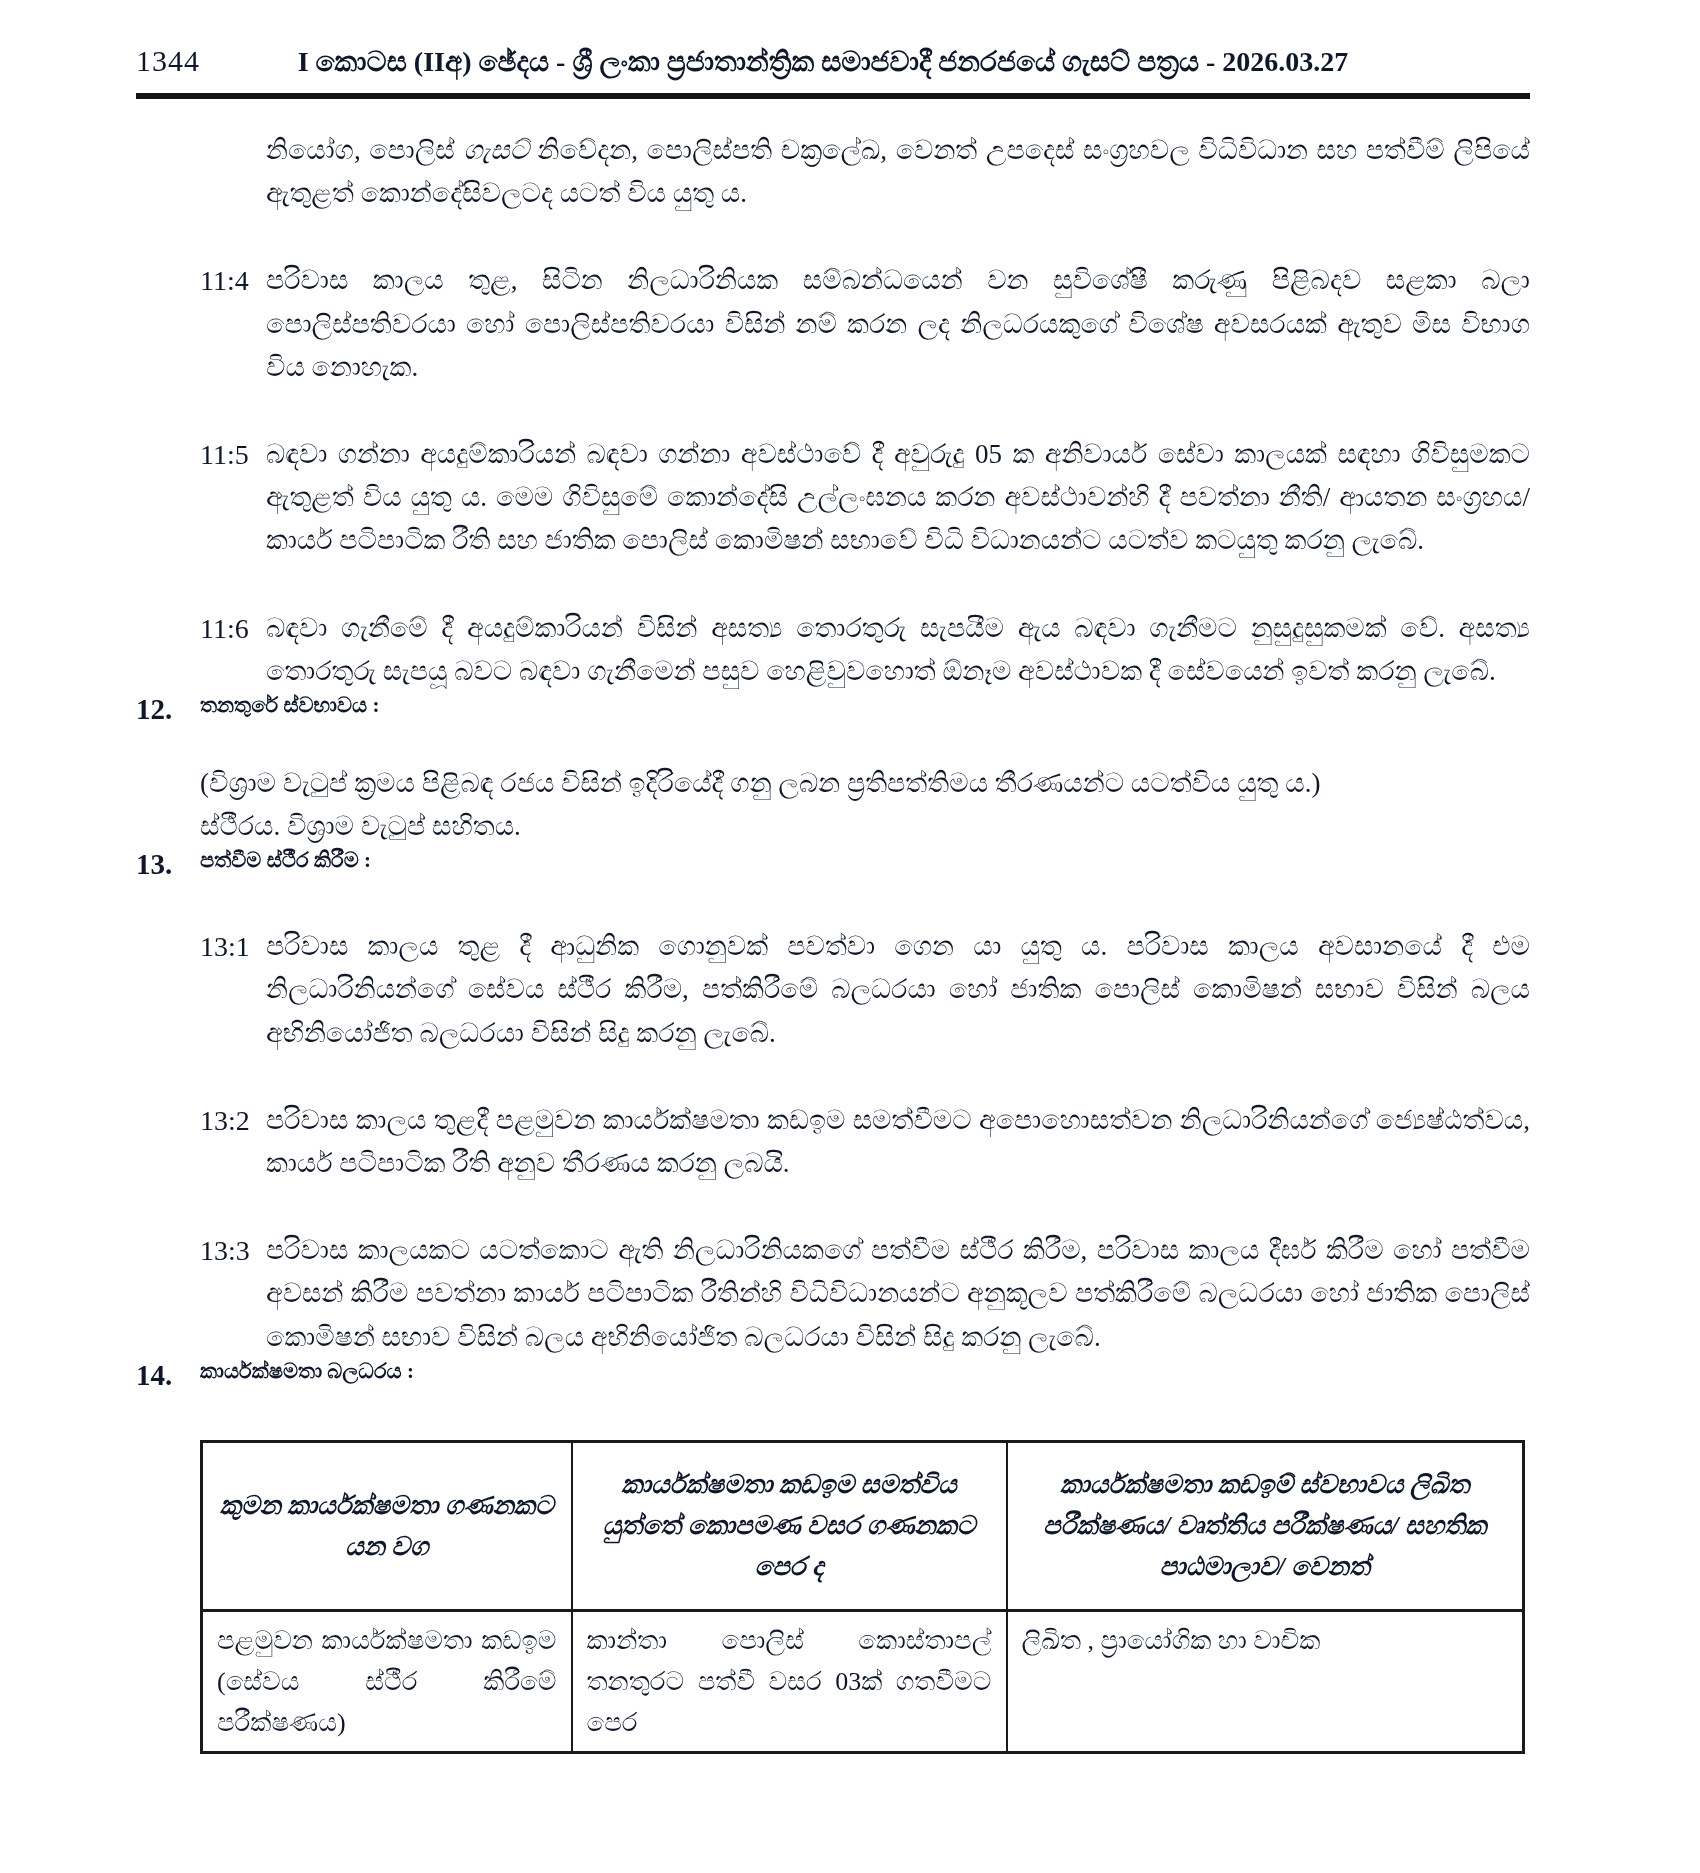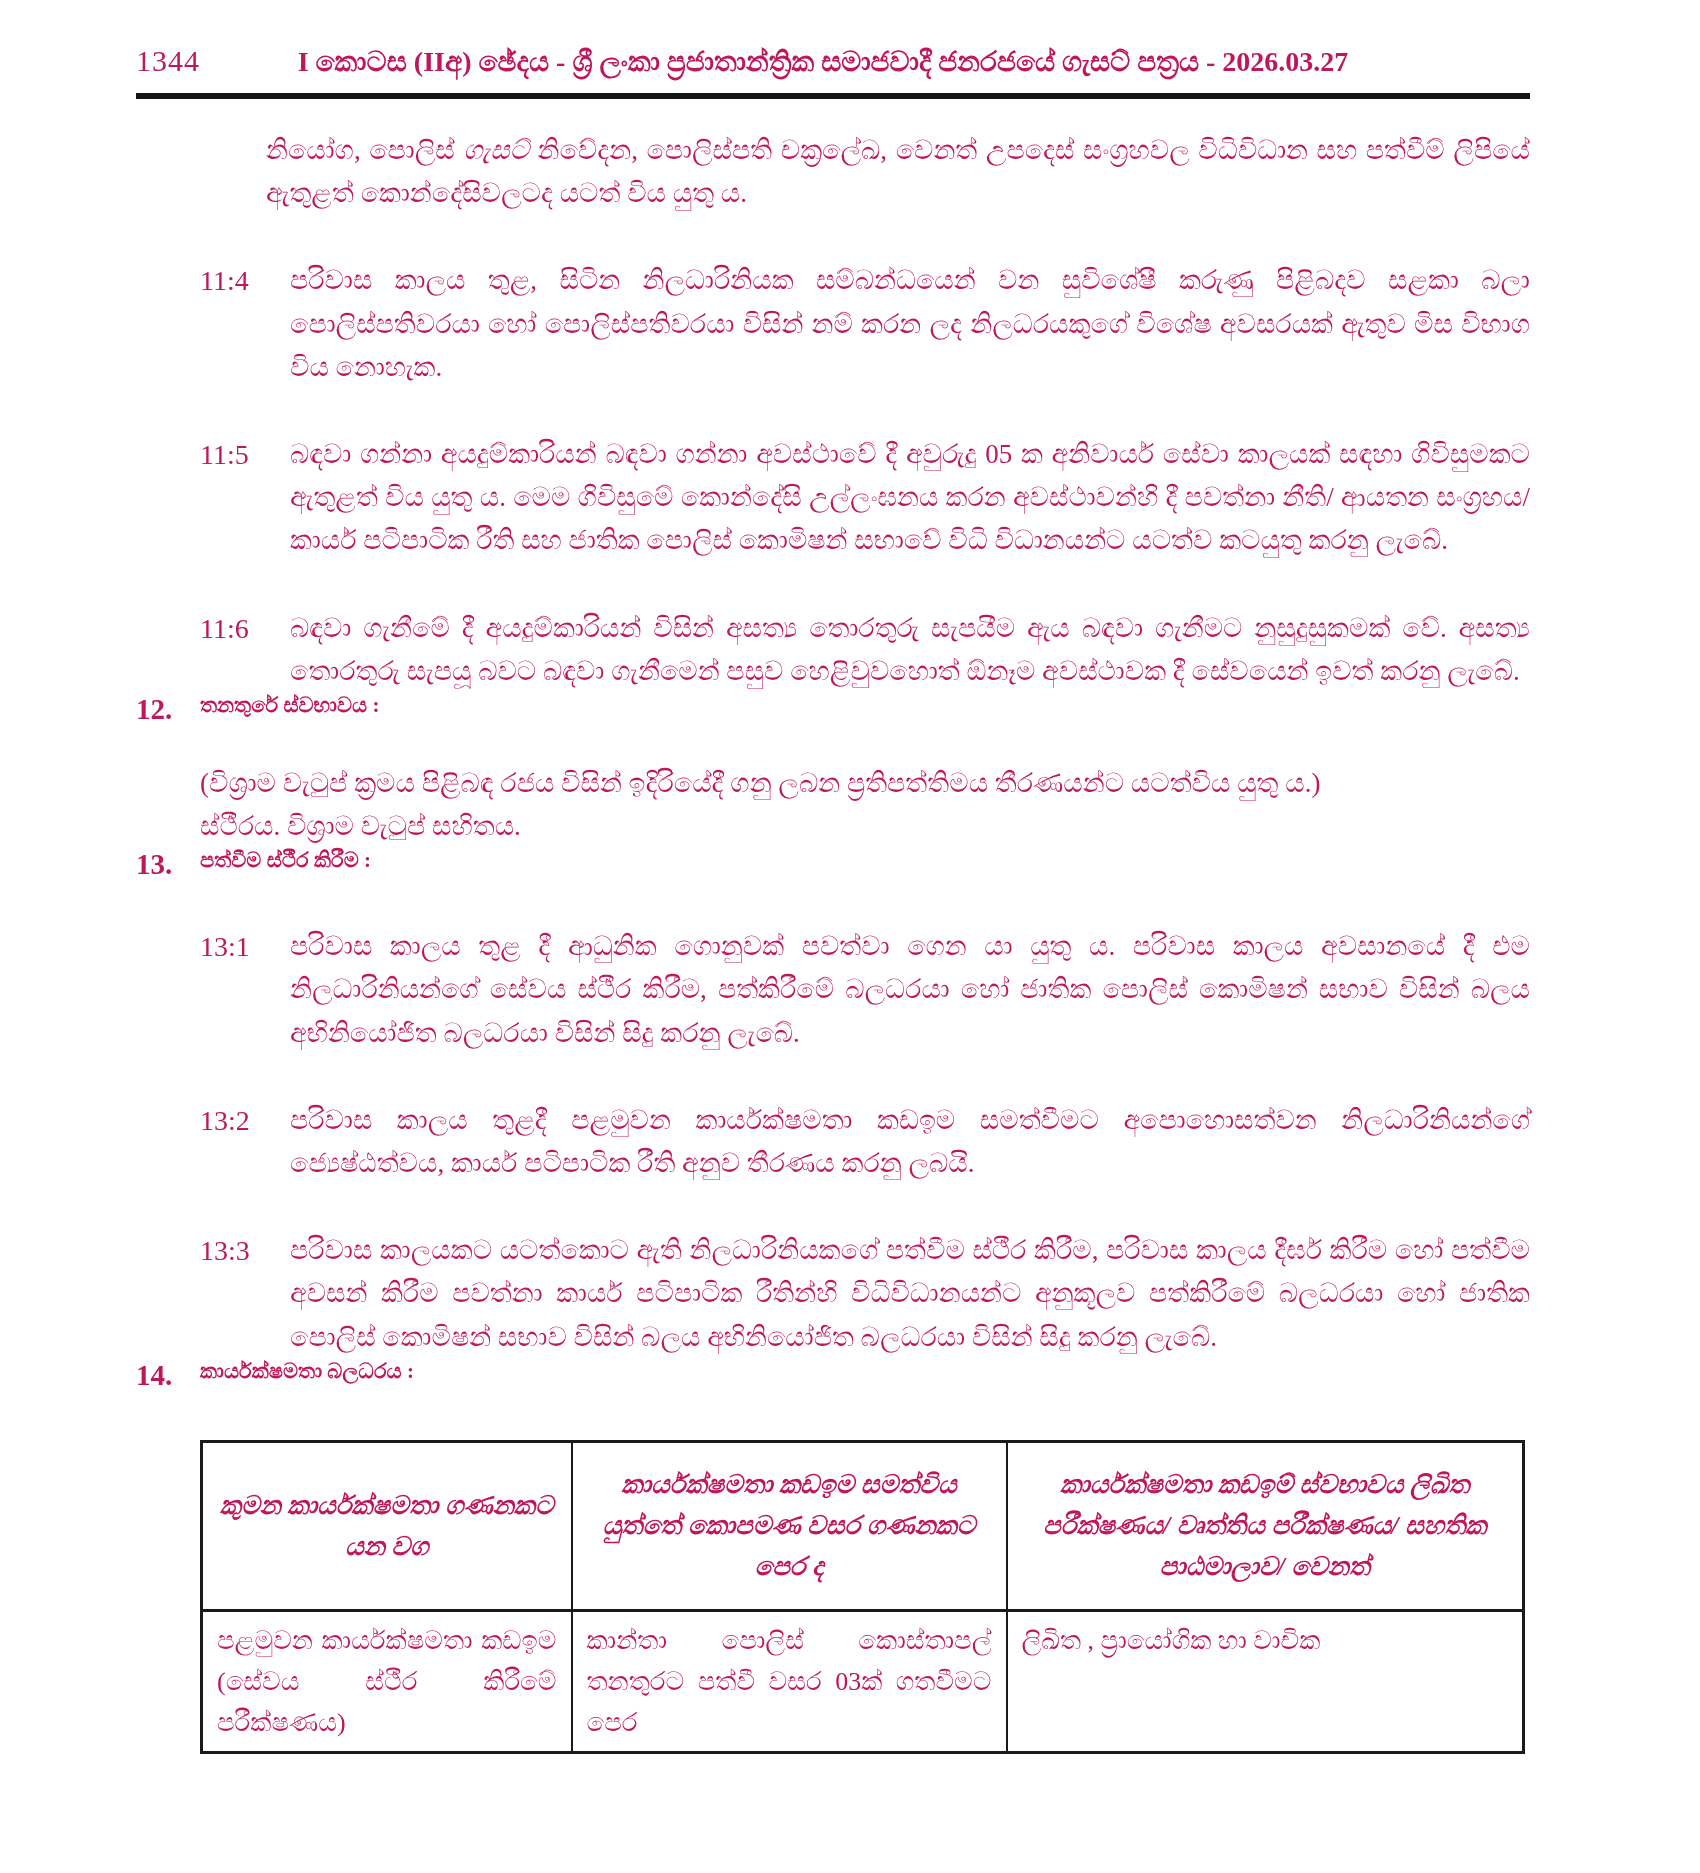--- a/index.html
+++ b/index.html
@@ -3,32 +3,32 @@
 <meta charset="utf-8">
 <style>
   html,body{margin:0;padding:0;background:#e8e8e8;}
   .page{
     position:relative;
     width:1700px;height:1873px;
     background:#ffffff;
     box-sizing:border-box;
     padding:44px 170px 40px 136px;
     font-family:"Liberation Serif","DejaVu Serif",serif;
-    color:#be185d;
+    color:#0f172a;
     overflow:hidden;
   }
   .gz-header{display:flex;align-items:baseline;}
   .gz-pagenum{width:120px;font-size:30px;letter-spacing:1px;}
   .gz-title{flex:1;text-align:center;font-size:28px;font-weight:bold;padding-right:140px;}
   .gz-rule{height:6px;background:#141414;margin-top:14px;}
   .body-text{font-size:27px;line-height:1.6;text-align:justify;}
   .intro{margin:30px 0 0 130px;}
   .num-item{display:flex;margin-left:64px;margin-top:44px;}
   .num-item .inum{width:66px;flex-shrink:0;font-size:28px;}
-  .num-item .itext{flex:1;margin-left:24px;}
+  .num-item .itext{flex:1;}
   .section-row{display:flex;}
   .section-row .snum{width:64px;flex-shrink:0;font-size:29px;font-weight:bold;}
   .section-row .shead{font-weight:bold;font-size:21px;}
   .sec-body{margin:36px 0 0 64px;}
   .sec-body .bline{display:block;}
   table.perf{
     margin:48px 0 0 64px;
     border-collapse:collapse;
     width:1322px;
     table-layout:fixed;

